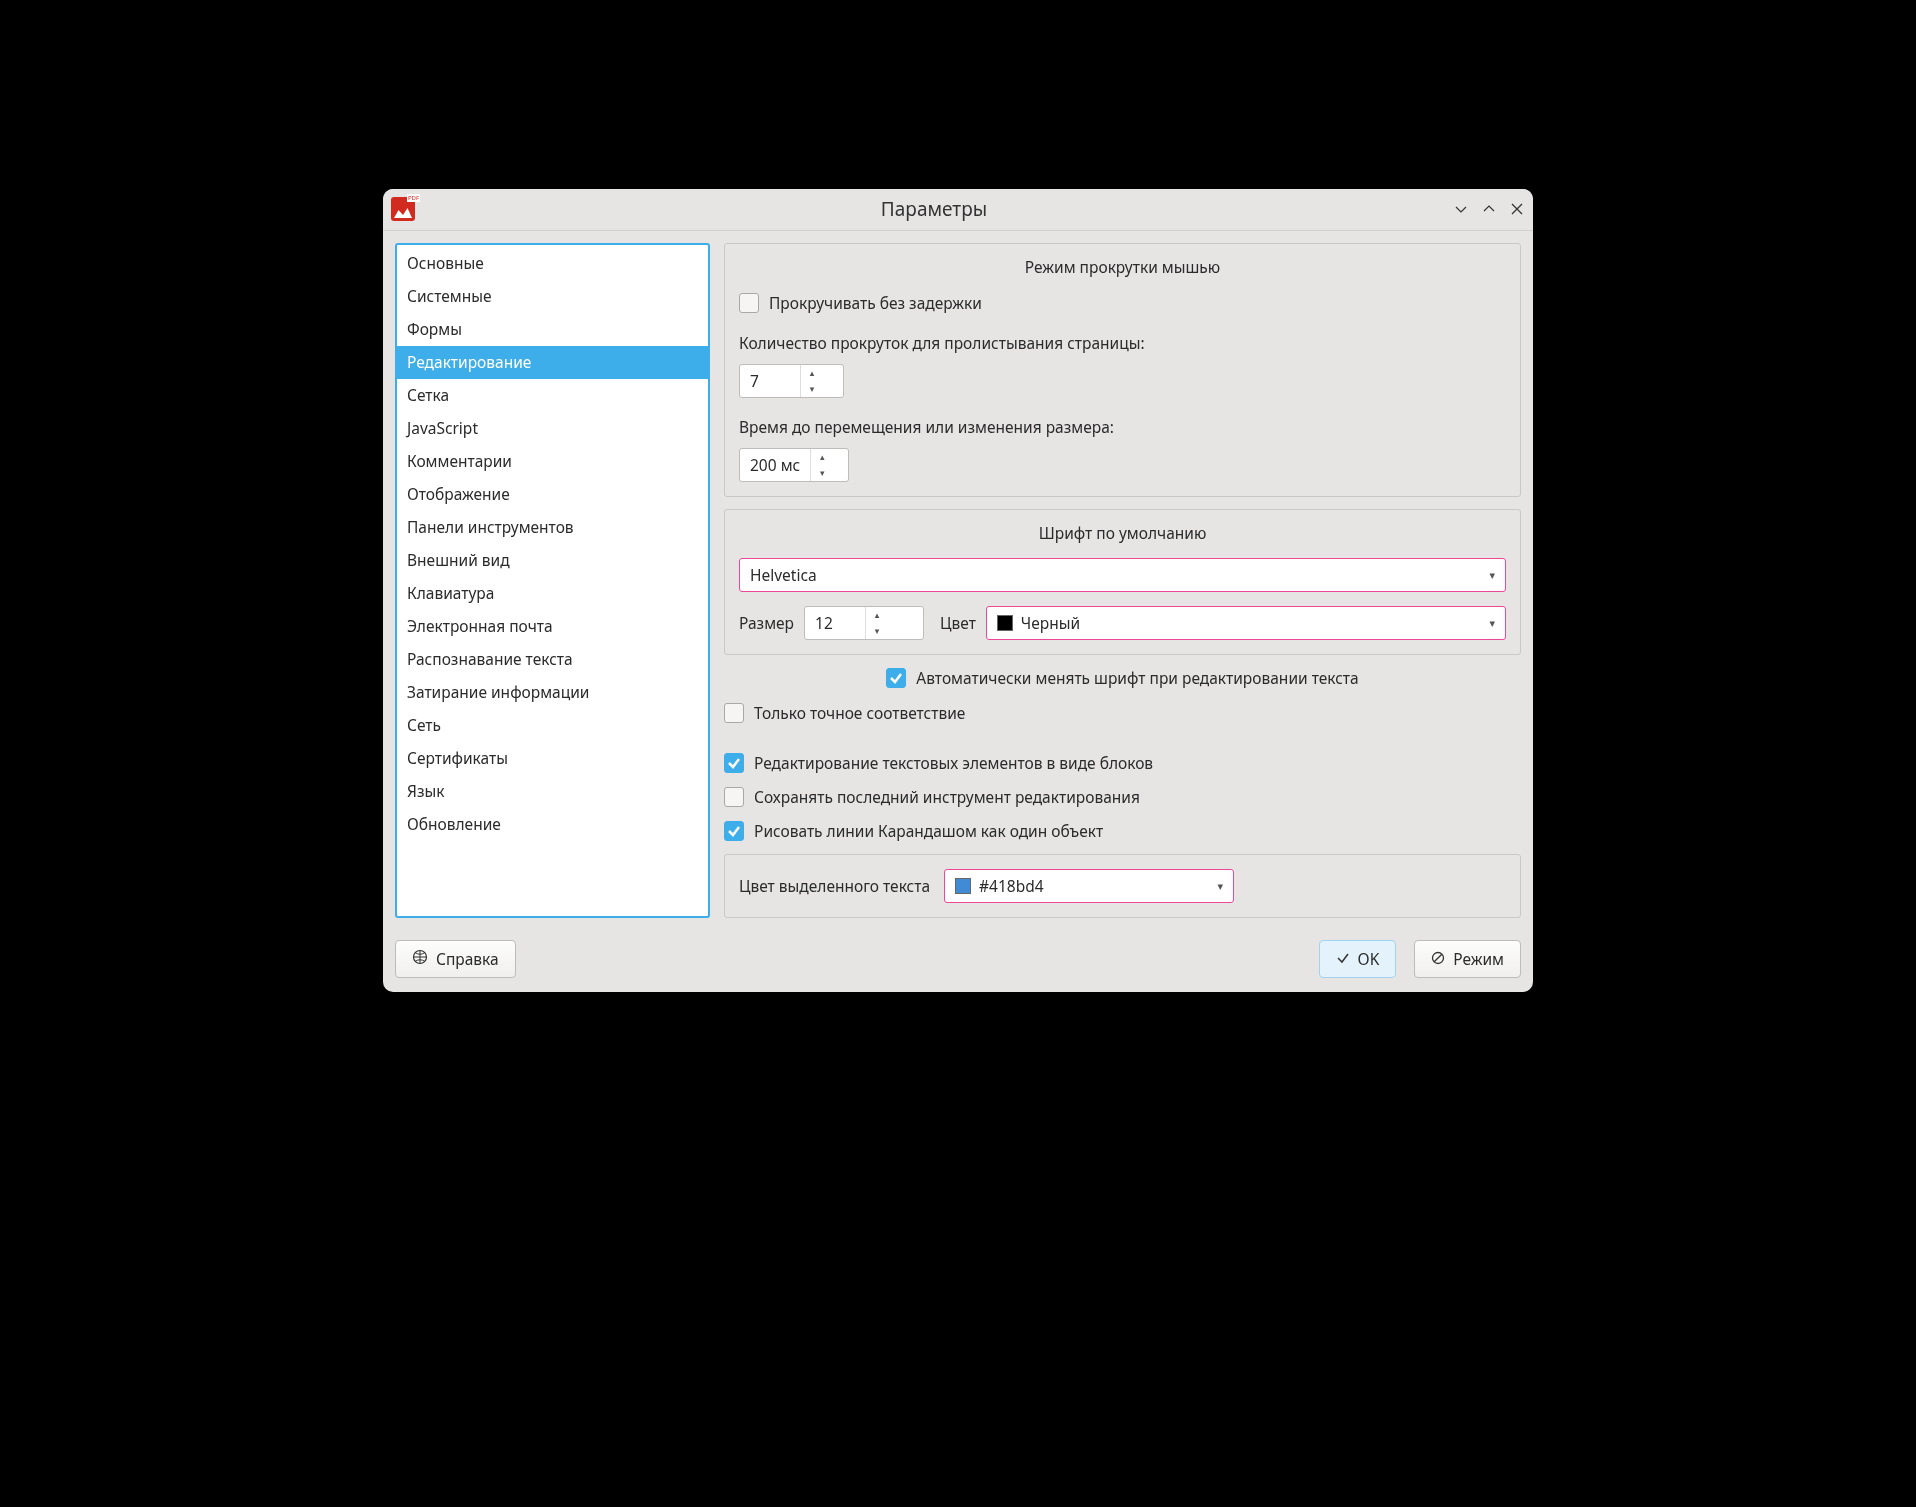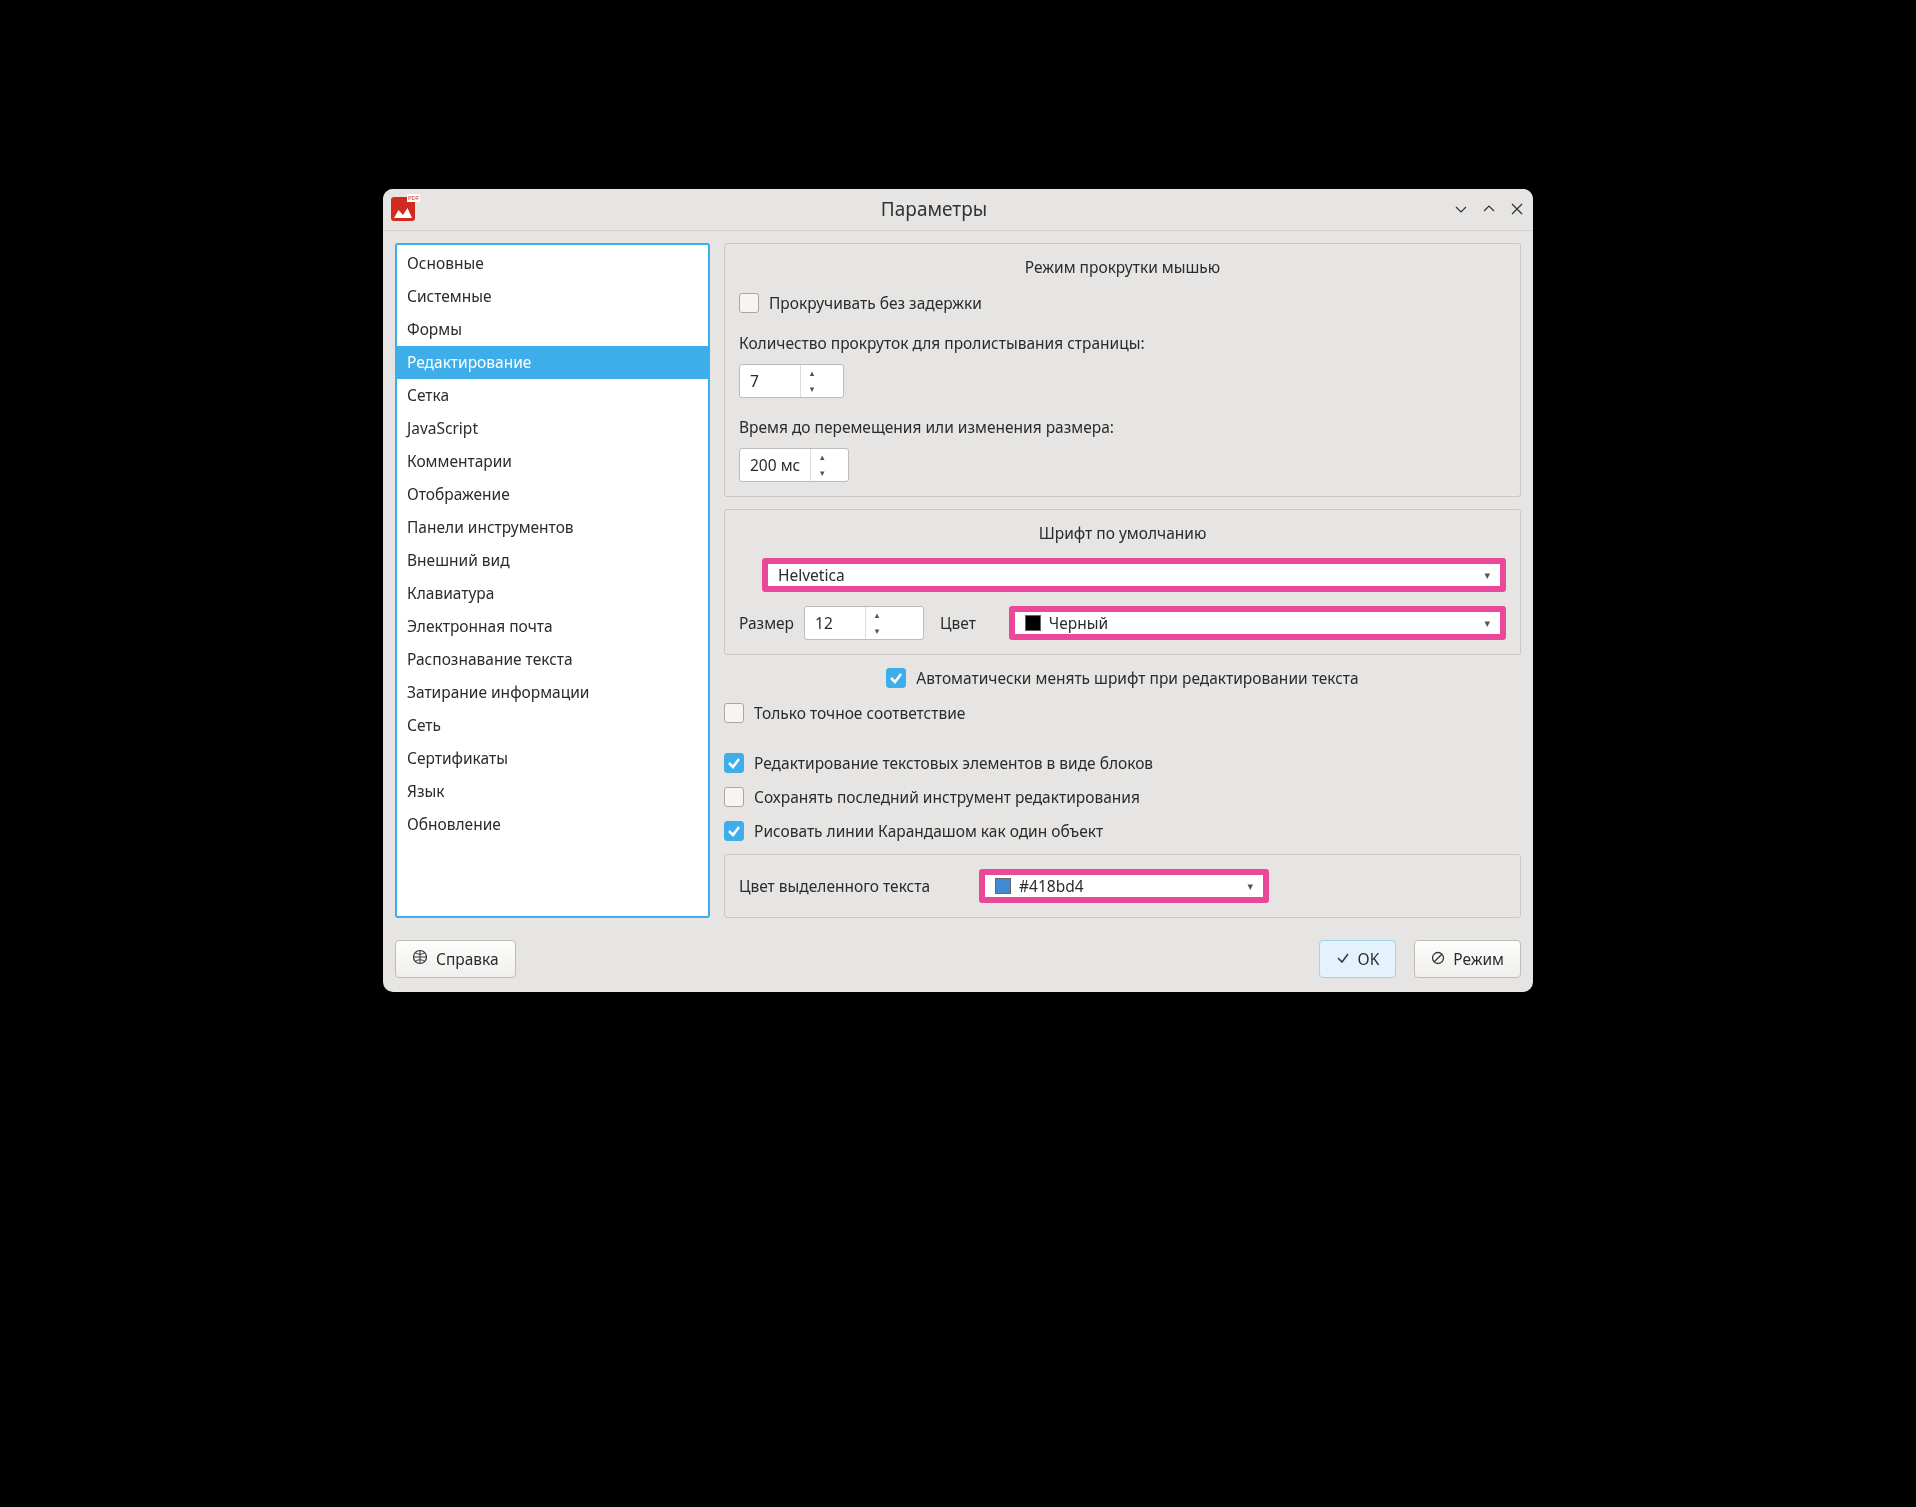--- a/index.html
+++ b/index.html
@@ -86,36 +86,36 @@
   label.chk.checked .box { background:#3daee9; border-color:#3daee9; }
   label.chk.checked .box svg { display:block; }
   label.chk .box svg { display:none; width:14px; height:14px; stroke:#fff; stroke-width:2.5; fill:none; }
   .spin {
     display:inline-flex; align-items:center; background:#fff; border:1px solid #bdbcbb; border-radius:3px; height:34px;
   }
   .spin .val { padding:0 10px; min-width:60px; }
   .spin .btns { display:flex; flex-direction:column; border-left:1px solid #ddd; }
   .spin .btns span { width:22px; height:16px; display:flex; align-items:center; justify-content:center; font-size:9px; color:#555;}
   .select {
-    display:flex; align-items:center; background:#fff; border:6px solid #ec4899; border-radius:3px; height:34px;
-    padding:0 10px; justify-content:space-between;margin-left:23px;
+    display:flex; align-items:center; background:#fff; border:1px solid #ec4899; border-radius:3px; height:34px;
+    padding:0 10px; justify-content:space-between;
   }
   .select .arrow { font-size:11px; color:#555; }
   .footer {
     display:flex; padding:10px 12px 14px 12px; gap:18px; align-items:flex-start;
   }
   .btn {
     display:inline-flex; align-items:center; gap:8px; padding:7px 16px; border:1px solid #bdbcbb; border-radius:4px;
     background:linear-gradient(#fdfdfc,#f0efee); cursor:default;
   }
   .btn.primary { background:#e4f2fb; border-color:#a2d2ef; }
   .color-swatch { width:16px; height:16px; border:1px solid #666; display:inline-block; }
   .field-label-inline { display:inline-block; }
   .hl-box {
-    border:1px solid #c9c8c6; background:#e6e5e4; border-radius:3px; padding:14px; display:flex; align-items:center; gap:26px;
+    border:1px solid #c9c8c6; background:#e6e5e4; border-radius:3px; padding:14px; display:flex; align-items:center; gap:14px;
   }
   .gap-v > * + * { margin-top:12px; }
 </style>
 </head>
 <body>
 
 <div class="window">
   <div class="titlebar">
     <span class="app-icon">
         <span class="pdf">PDF</span>

